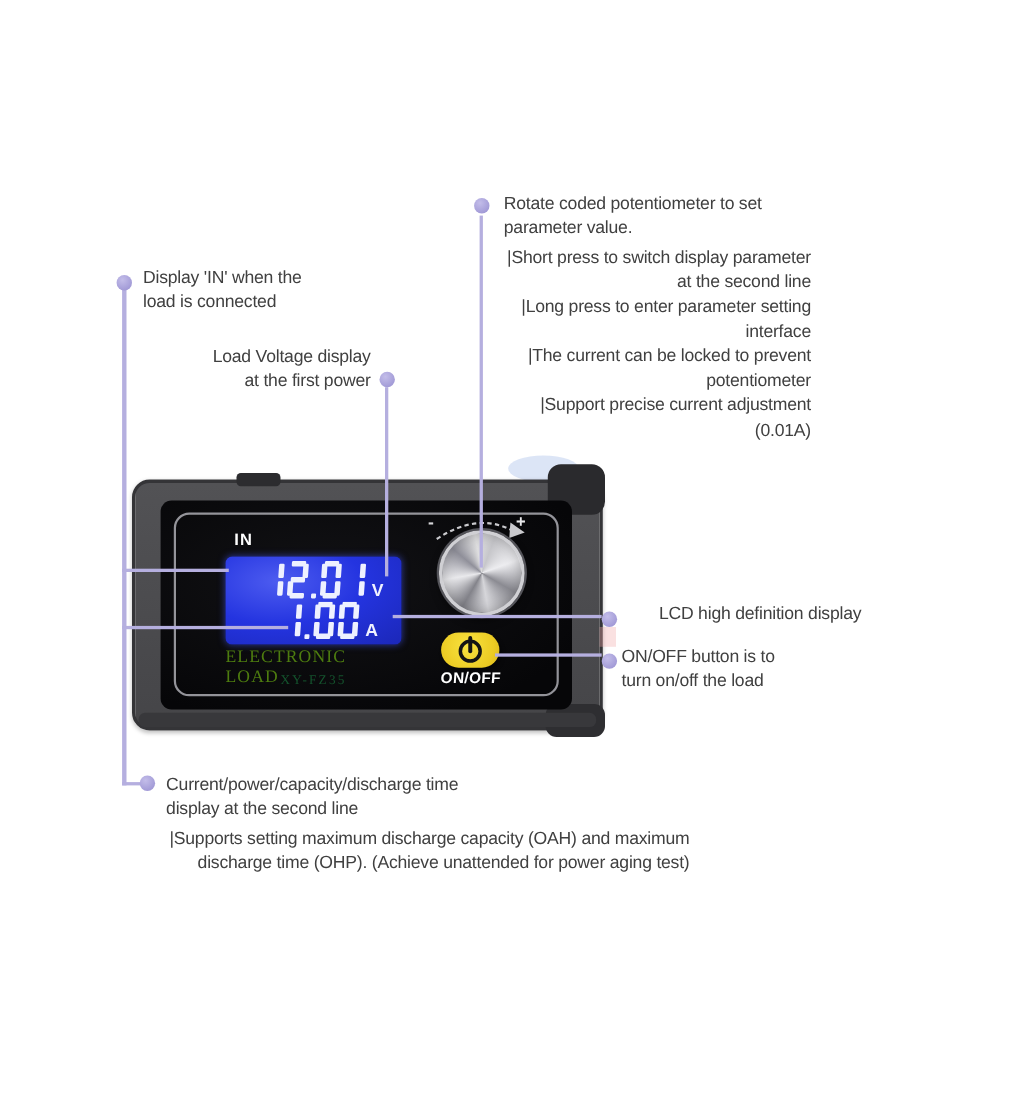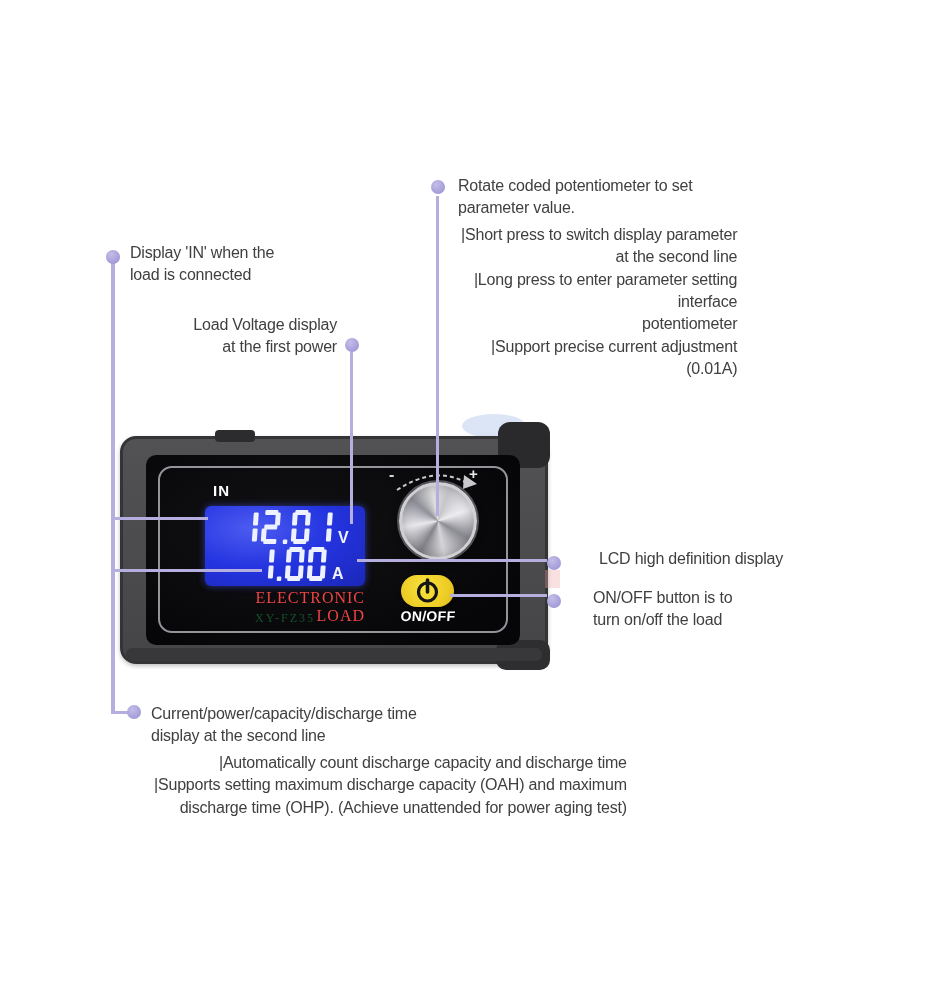--- a/index.html
+++ b/index.html
@@ -43,22 +43,22 @@
   }
   .lcd{
     position:absolute;left:205px;top:506px;width:160px;height:80px;border-radius:6px;
     background:radial-gradient(ellipse at 30% 28%, #4d5cf0 0%, #2434e0 48%, #1b27b8 100%);
     box-shadow:0 0 7px rgba(70,90,255,.55);
   }
   .lcd-in{position:absolute;left:213px;top:482px;color:#fff;font-size:15px;font-weight:bold;letter-spacing:1px;}
   .seg{position:absolute;}
   .unit{position:absolute;color:#f0f2ff;font-weight:bold;font-size:16px;}
   .brand{
-    position:absolute;left:205px;top:589px;width:160px;text-align:right;
-    font-family:"Liberation Serif",serif;color:#ef4444;font-size:16px;letter-spacing:1px;
+    position:absolute;left:205px;top:589px;width:160px;text-align:left;
+    font-family:"Liberation Serif",serif;color:#4d7c0f;font-size:16px;letter-spacing:1px;
   }
   .model{
     position:absolute;left:205px;top:611px;width:160px;text-align:center;
     font-family:"Liberation Serif",serif;color:#14532d;font-size:12px;letter-spacing:2px;
   }
   .knob{
     position:absolute;left:399px;top:482px;width:72px;height:72px;border-radius:50%;
     background:conic-gradient(from 20deg, #c6c6ca, #ededf0 50deg, #8b8b92 100deg,
       #d6d6da 150deg, #83838a 190deg, #e9e9ec 240deg, #90909a 290deg, #dededf 330deg, #c6c6ca);
     border:3px solid #d0d0d4;box-sizing:content-box;
@@ -176,48 +176,48 @@
   <div class="cdot" style="left:127px;top:705px;"></div>
 
   <div class="ann" style="left:458px;top:175px;">
     <div>Rotate coded potentiometer to set</div>
     <div>parameter value.</div>
     <div class="details">
       <div>|Short press to switch display parameter</div>
       <div class="cont">at the second line</div>
       <div>|Long press to enter parameter setting</div>
       <div class="cont">interface</div>
+      <div>|The current can be locked to prevent</div>
       <div class="cont">potentiometer</div>
       <div>|Support precise current adjustment</div>
       <div class="cont">(0.01A)</div>
     </div>
   </div>
 
   <div class="ann" style="left:130px;top:242px;">
     <div>Display 'IN' when the</div>
     <div>load is connected</div>
   </div>
 
   <div class="ann right-align" style="left:147px;top:302px;width:190px;margin-top:12px;">
     <div>Load Voltage display</div>
     <div>at the first power</div>
   </div>
 
   <div class="ann" style="left:567px;top:548px;margin-left:32px;">
     <div>LCD high definition display</div>
   </div>
 
-  <div class="ann" style="left:593px;top:587px;">
+  <div class="ann" style="left:565px;top:587px;">
     <div>ON/OFF button is to</div>
     <div>turn on/off the load</div>
   </div>
 
   <div class="ann" style="left:151px;top:703px;">
     <div>Current/power/capacity/discharge time</div>
     <div>display at the second line</div>
     <div class="details">
-      <div>|Automatically count discharge capacity and discharge time</div>
       <div>|Supports setting maximum discharge capacity (OAH) and maximum</div>
       <div class="cont">discharge time (OHP). (Achieve unattended for power aging test)</div>
     </div>
   </div>
 
 </div>
 
 </body></html>

